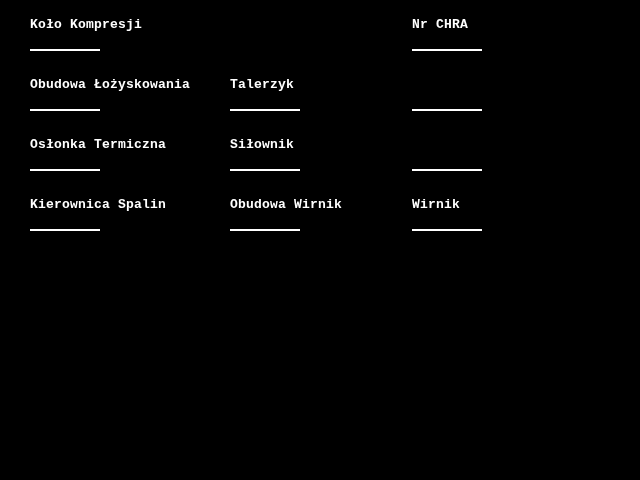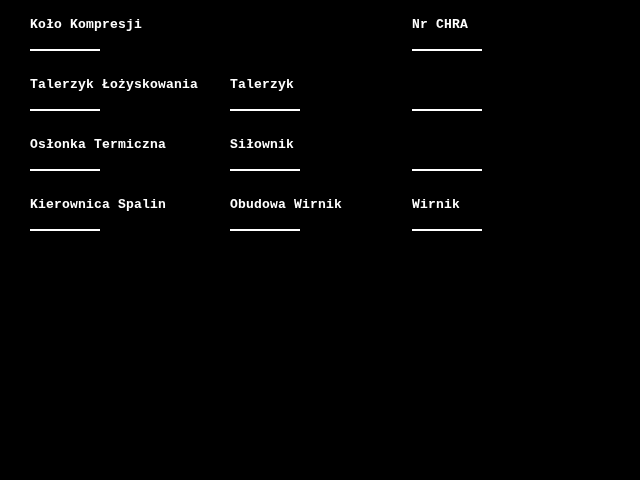--- a/index.html
+++ b/index.html
@@ -57,21 +57,21 @@
 </head>
 <body>
 
 <div class="screen">
 
   <div class="cell col-0 row-0">
     <div class="label">Koło Kompresji</div>
     <div class="input-line"></div>
   </div>
   <div class="cell col-0 row-1">
-    <div class="label">Talerzyk Łożyskowania</div>
+    <div class="label">Obudowa Łożyskowania</div>
     <div class="input-line"></div>
   </div>
   <div class="cell col-0 row-3">
     <div class="label">Kierownica Spalin</div>
     <div class="input-line"></div>
   </div>
   <div class="cell col-0 row-2">
     <div class="label">Osłonka Termiczna</div>
     <div class="input-line"></div>
   </div>

